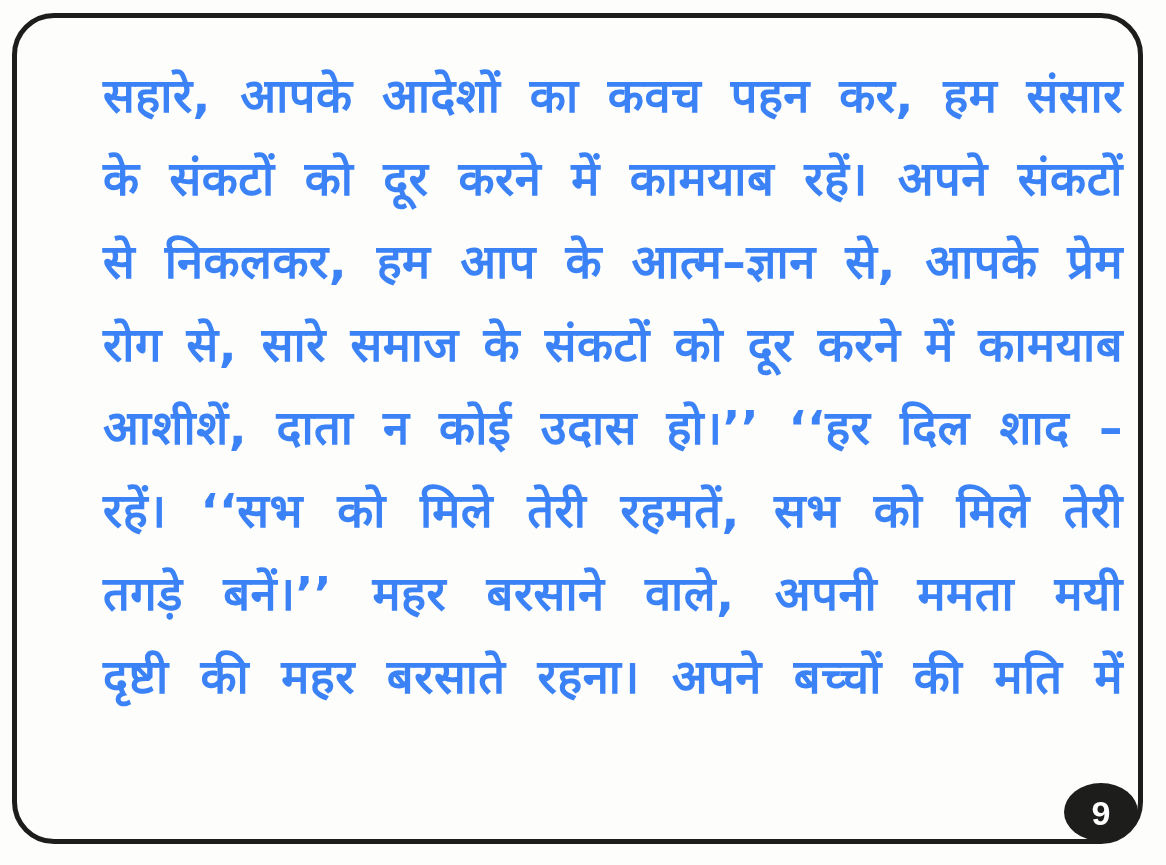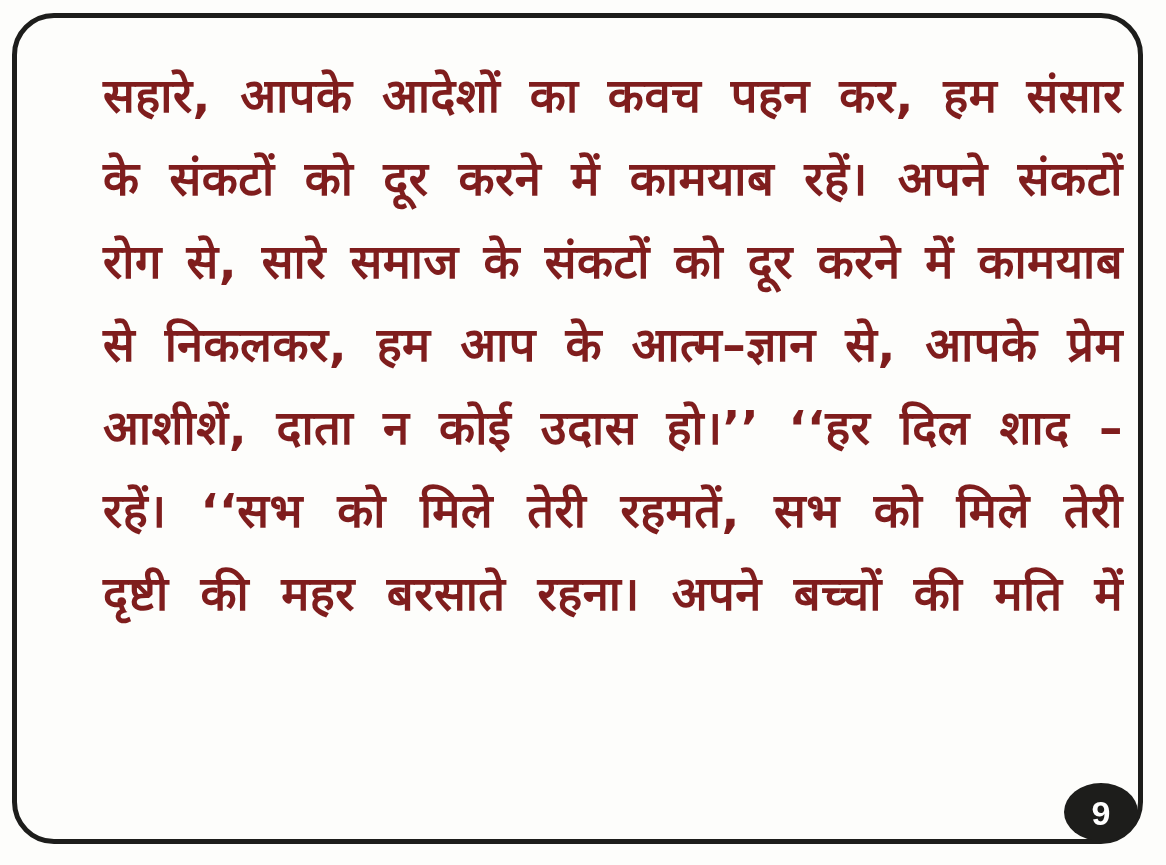--- a/index.html
+++ b/index.html
@@ -27,21 +27,21 @@
   }
   .text-block {
     position: absolute;
     left: 86px;
     top: 36px;
     width: 1020px;
   }
   .text-line {
     font-size: 47px;
     font-weight: bold;
-    color: #7f1d1d;
+    color: #3b82f6;
     line-height: 83px;
     height: 83px;
     white-space: nowrap;
     text-align: justify;
     text-align-last: justify;
     overflow: visible;
     letter-spacing: 0.5px;
   }
   .page-badge {
     position: absolute;
@@ -65,23 +65,24 @@
     transform: translateY(1px);
   }
 </style>
 </head>
 <body>
 
 <div class="page-frame">
   <div class="text-block">
     <div class="text-line">सहारे, आपके आदेशों का कवच पहन कर, हम संसार</div>
     <div class="text-line">के संकटों को दूर करने में कामयाब रहें। अपने संकटों</div>
+    <div class="text-line">से निकलकर, हम आप के आत्म–ज्ञान से, आपके प्रेम</div>
     <div class="text-line">रोग से, सारे समाज के संकटों को दूर करने में कामयाब</div>
-    <div class="text-line">से निकलकर, हम आप के आत्म–ज्ञान से, आपके प्रेम</div>
     <div class="text-line">आशीशें, दाता न कोई उदास हो।’’ ‘‘हर दिल शाद –</div>
     <div class="text-line">रहें। ‘‘सभ को मिले तेरी रहमतें, सभ को मिले तेरी</div>
+    <div class="text-line">तगड़े बनें।’’ महर बरसाने वाले, अपनी ममता मयी</div>
     <div class="text-line">दृष्टी की महर बरसाते रहना। अपने बच्चों की मति में</div>
   </div>
 </div>
 
 <div class="page-badge">
   <span>9</span>
 </div>
 
 </body></html>

